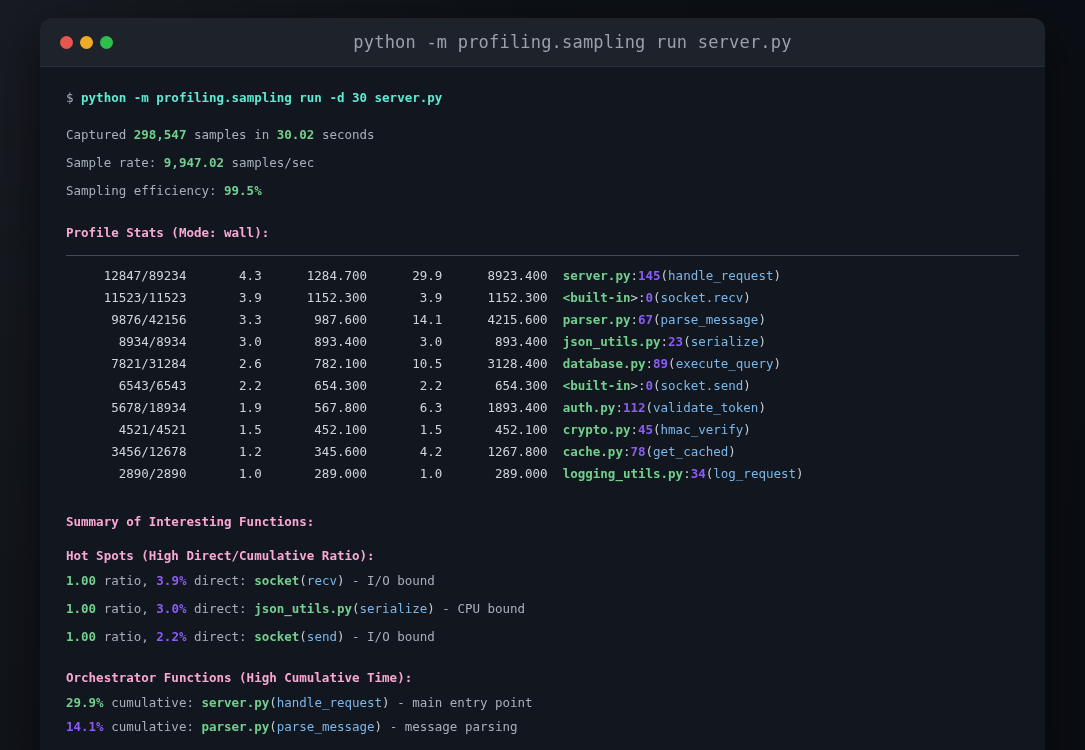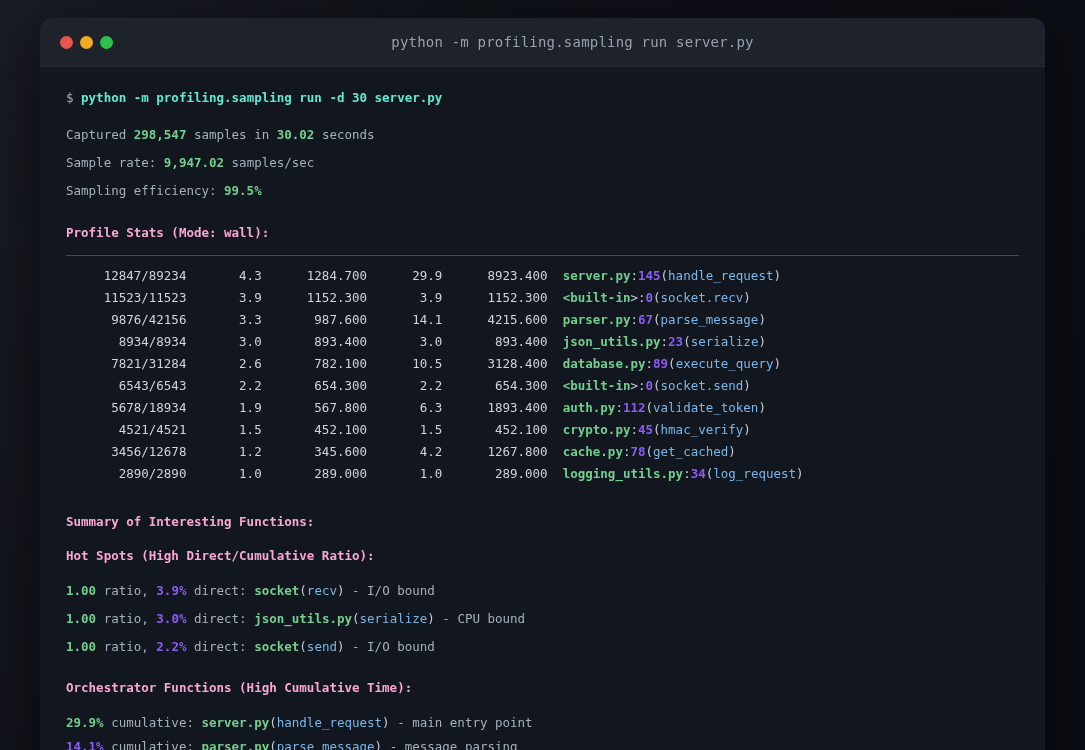--- a/index.html
+++ b/index.html
@@ -36,42 +36,42 @@
     width: 13px; height: 13px;
     border-radius: 50%;
   }
   .light.red    { background: #e5564d; }
   .light.yellow { background: #efab26; }
   .light.green  { background: #2ebf4d; }
   .titlebar-title {
     flex: 1;
     text-align: center;
     color: #99a1ad;
-    font-size: 14px;
+    font-size: 17px;
     letter-spacing: 0.2px;
   }
   .titlebar-spacer { width: 30px; flex: 0 0 auto; }
   .content {
     padding: 0 26px;
     color: #a6b0bb;
     font-size: 12.5px;
   }
   .line {
     height: 22px;
     line-height: 22px;
     white-space: pre;
   }
   
   .mt20 { margin-top: 20px; }
   .mt15 { margin-top: 15px; }
   .mt12 { margin-top: 12px; }
   .mt11 { margin-top: 11px; }
   .mt9  { margin-top: 9px;  }
   .mt6  { margin-top: 6px;  }
-  .mt3  { margin-top: 13px;  }
+  .mt3  { margin-top: 3px;  }
   .mt2  { margin-top: 2px;  }
   .mt19 { margin-top: 19px; }
   .mt26 { margin-top: 26px; }
   
   .t  { color: #a6b0bb; }                      
   .n  { color: #ced5dc; }                      
   .p  { color: #c6cdd5; }                      
   .g  { color: #72cf8e; font-weight: 600; }    
   .gb { color: #5eead4; font-weight: bold; }   
   .o  { color: #8b5cf6; font-weight: 600; }    

